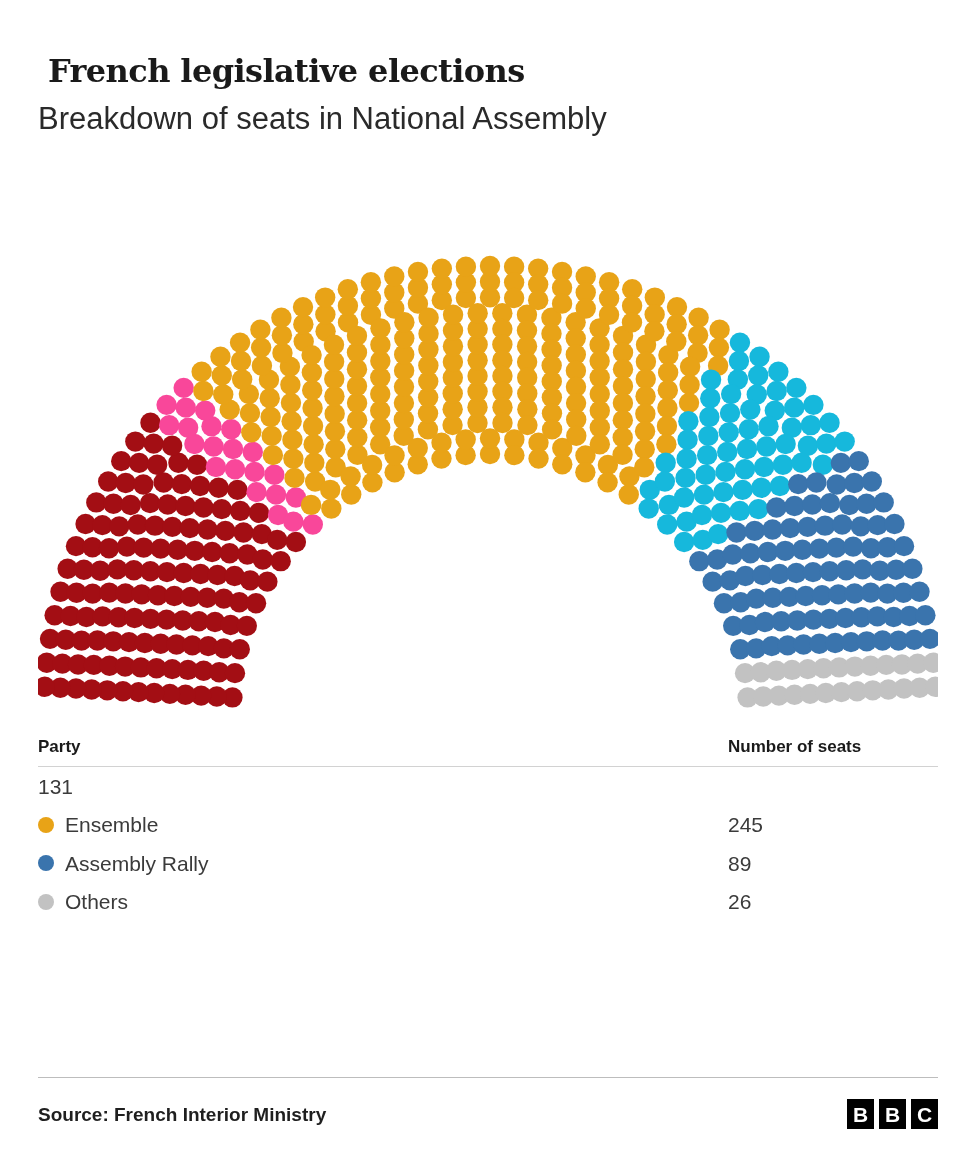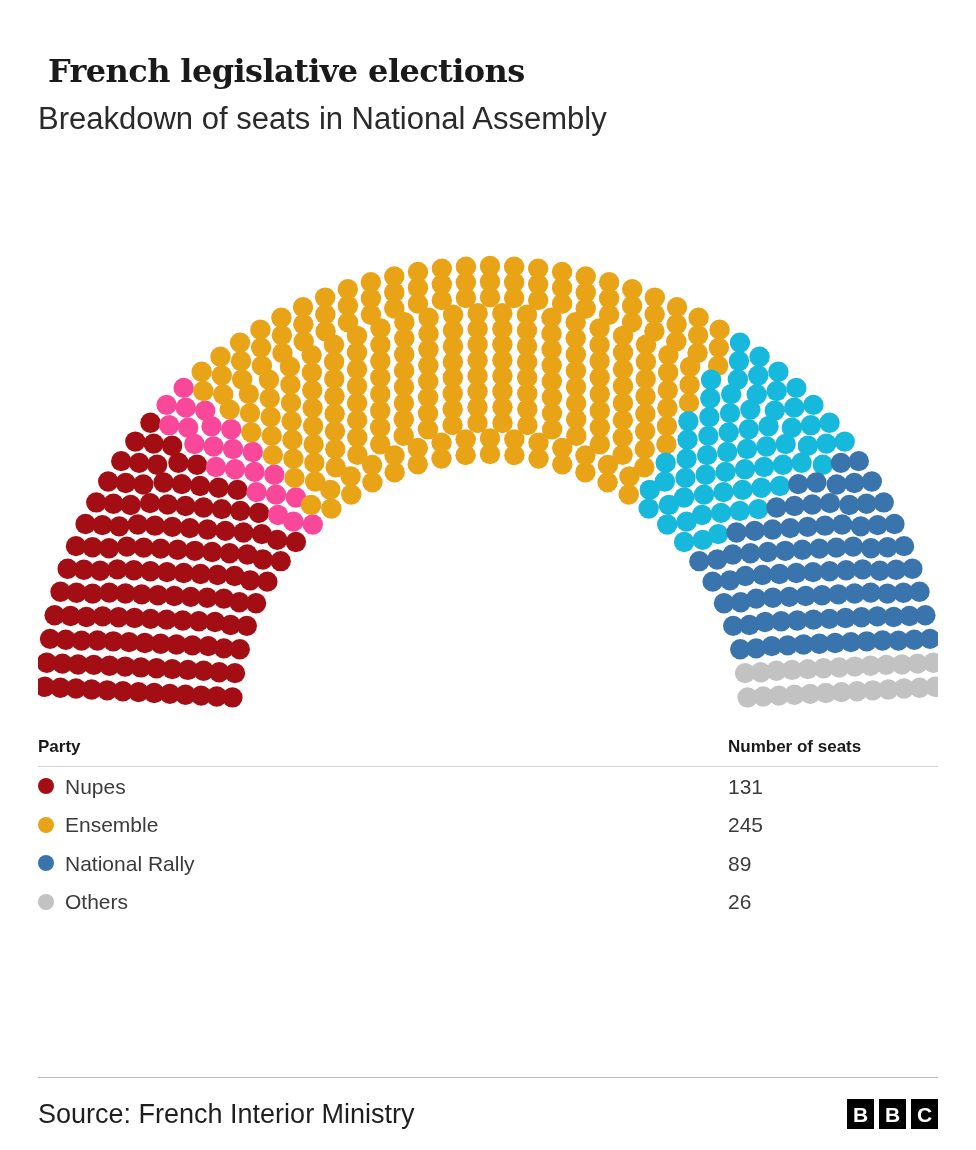--- a/index.html
+++ b/index.html
@@ -109,23 +109,24 @@
     left: 38px;
     right: 38px;
     bottom: 0;
     height: 72px;
     border-top: 1px solid #bdbdbd;
     display: flex;
     align-items: center;
     justify-content: space-between;
   }
   .source-text {
-    font-size: 27px;
+    font-size: 19px;
     color: #1f1f1f;
     line-height: 1;
+    font-weight: bold;
   }
   .bbc-logo {
     display: flex;
     gap: 5px;
   }
   .bbc-block {
     width: 27px;
     height: 30px;
     background: #000000;
     color: #ffffff;
@@ -730,37 +731,33 @@
       </svg>
   </div>
 
   <div class="legend">
     <div class="legend-head">
       <div class="col-party">Party</div>
       <div class="col-seats">Number of seats</div>
     </div>
     <div id="legend-rows">
         <div class="legend-row">
-          <div class="legend-label-cell">
-            <span class="legend-dot" style="background: rgb(163, 14, 20);"></span>
-            <span class="legend-label">Nupes</span>
-          </div>
           <div class="legend-seats">131</div>
         </div>
         <div class="legend-row">
           <div class="legend-label-cell">
             <span class="legend-dot" style="background: rgb(232, 163, 23);"></span>
             <span class="legend-label">Ensemble</span>
           </div>
           <div class="legend-seats">245</div>
         </div>
         <div class="legend-row">
           <div class="legend-label-cell">
             <span class="legend-dot" style="background: rgb(58, 116, 173);"></span>
-            <span class="legend-label">National Rally</span>
+            <span class="legend-label">Assembly Rally</span>
           </div>
           <div class="legend-seats">89</div>
         </div>
         <div class="legend-row">
           <div class="legend-label-cell">
             <span class="legend-dot" style="background: rgb(194, 194, 194);"></span>
             <span class="legend-label">Others</span>
           </div>
           <div class="legend-seats">26</div>
         </div>

